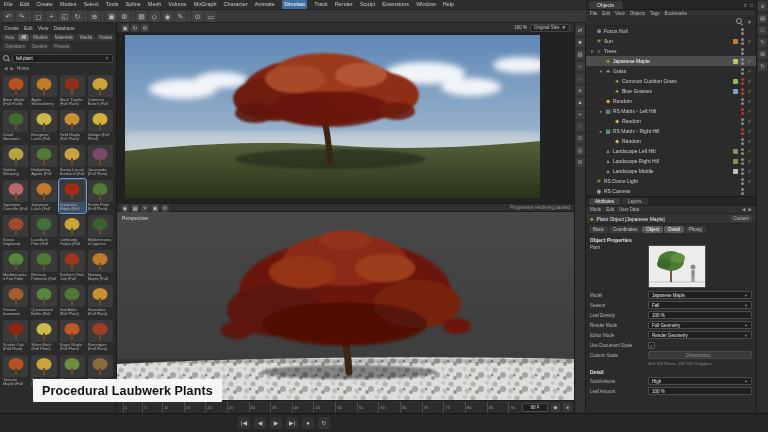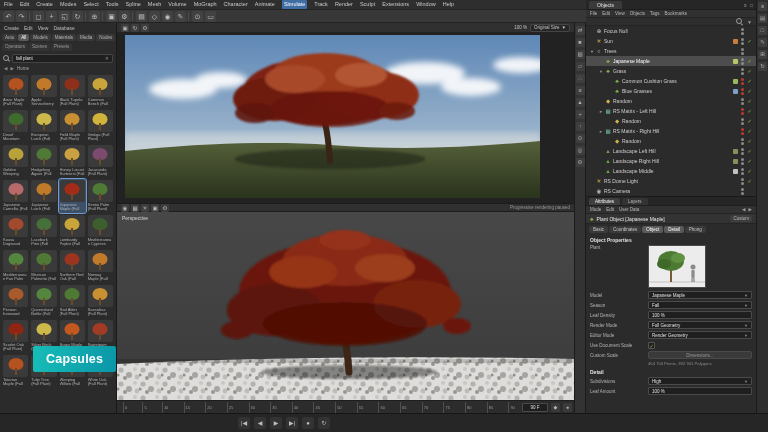--- a/index.html
+++ b/index.html
@@ -970,15 +970,15 @@
     <div class="transport">
       <span class="tr-icon">|◀</span>
         <span class="tr-icon">◀</span>
         <span class="tr-icon">▶</span>
         <span class="tr-icon">▶|</span>
         <span class="tr-icon">●</span>
         <span class="tr-icon">↻</span>
     </div>
   </div>
 
-  <div class="badge-capsules">Capsules</div>
+  <div class="banner-title">Procedural Laubwerk Plants</div>
 
 </div>
 
 </body></html>

